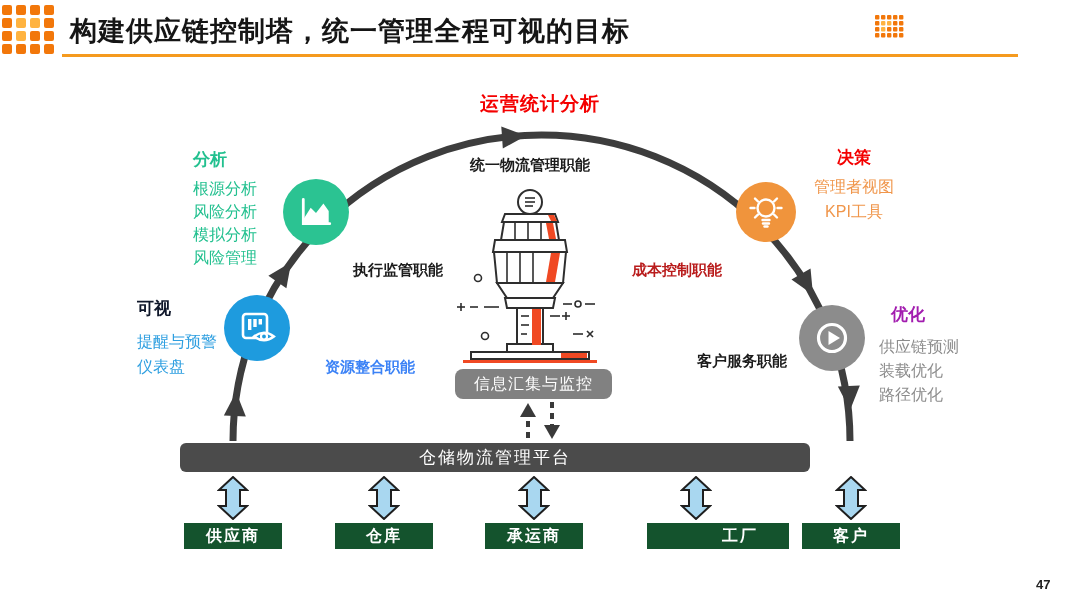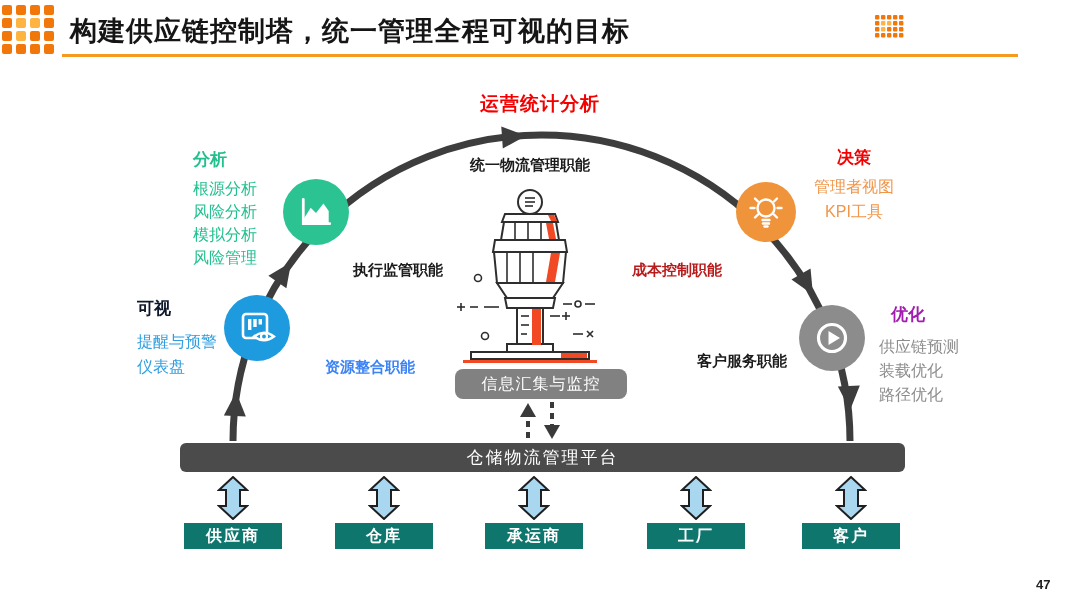--- a/index.html
+++ b/index.html
@@ -46,27 +46,27 @@
   #blk-decision .sec-title{color:#F40000;margin-bottom:5px;}
   #blk-decision .sec-item{color:#F0964B;line-height:25px;}
   #blk-optimize{left:879px;top:303px;}
   #blk-optimize .sec-title{color:#a21caf;margin-bottom:9px;margin-left:12px;}
   #blk-optimize .sec-item{color:#8C8C8C;line-height:24px;font-family:Liberation Serif, serif;}
 
   
   #tower{left:455px;top:188px;}
 
   
-  #info-box{left:455px;top:369px;width:172px;height:30px;background:#818181;border-radius:8px;
+  #info-box{left:455px;top:369px;width:157px;height:30px;background:#818181;border-radius:8px;
             color:#fff;font-size:16px;display:flex;align-items:center;justify-content:center;letter-spacing:1px;}
-  #platform-bar{left:180px;top:443px;width:725px;height:29px;background:#4B4B4B;border-radius:6px;
+  #platform-bar{left:180px;top:443px;width:630px;height:29px;background:#4B4B4B;border-radius:6px;
             color:#fff;font-size:17px;display:flex;align-items:center;justify-content:center;letter-spacing:2px;}
-  .partner{top:523px;width:98px;height:26px;background:#0f766e;color:#fff;font-size:16px;font-weight:800;
+  .partner{top:523px;width:98px;height:26px;background:#14532d;color:#fff;font-size:16px;font-weight:800;
            display:flex;align-items:center;justify-content:center;letter-spacing:2px;}
-  #partner-0{left:184px;} #partner-1{left:335px;} #partner-2{left:485px;} #partner-3{left:647px;} #partner-4{left:802px;}
+  #partner-0{left:184px;} #partner-1{left:335px;} #partner-2{left:485px;} #partner-3{left:647px;padding-left:44px;} #partner-4{left:802px;}
   .updown{top:476px;}
   #ud-0{left:217px;} #ud-1{left:368px;} #ud-2{left:518px;} #ud-3{left:680px;} #ud-4{left:835px;}
 
   #page-number{left:1036px;top:577px;font-size:13px;font-weight:800;color:#222;}
 </style>
 </head>
 <body>
 
 <svg id="corner-grid" class="abs" width="58" height="56" viewBox="0 0 58 56">
   <g>

